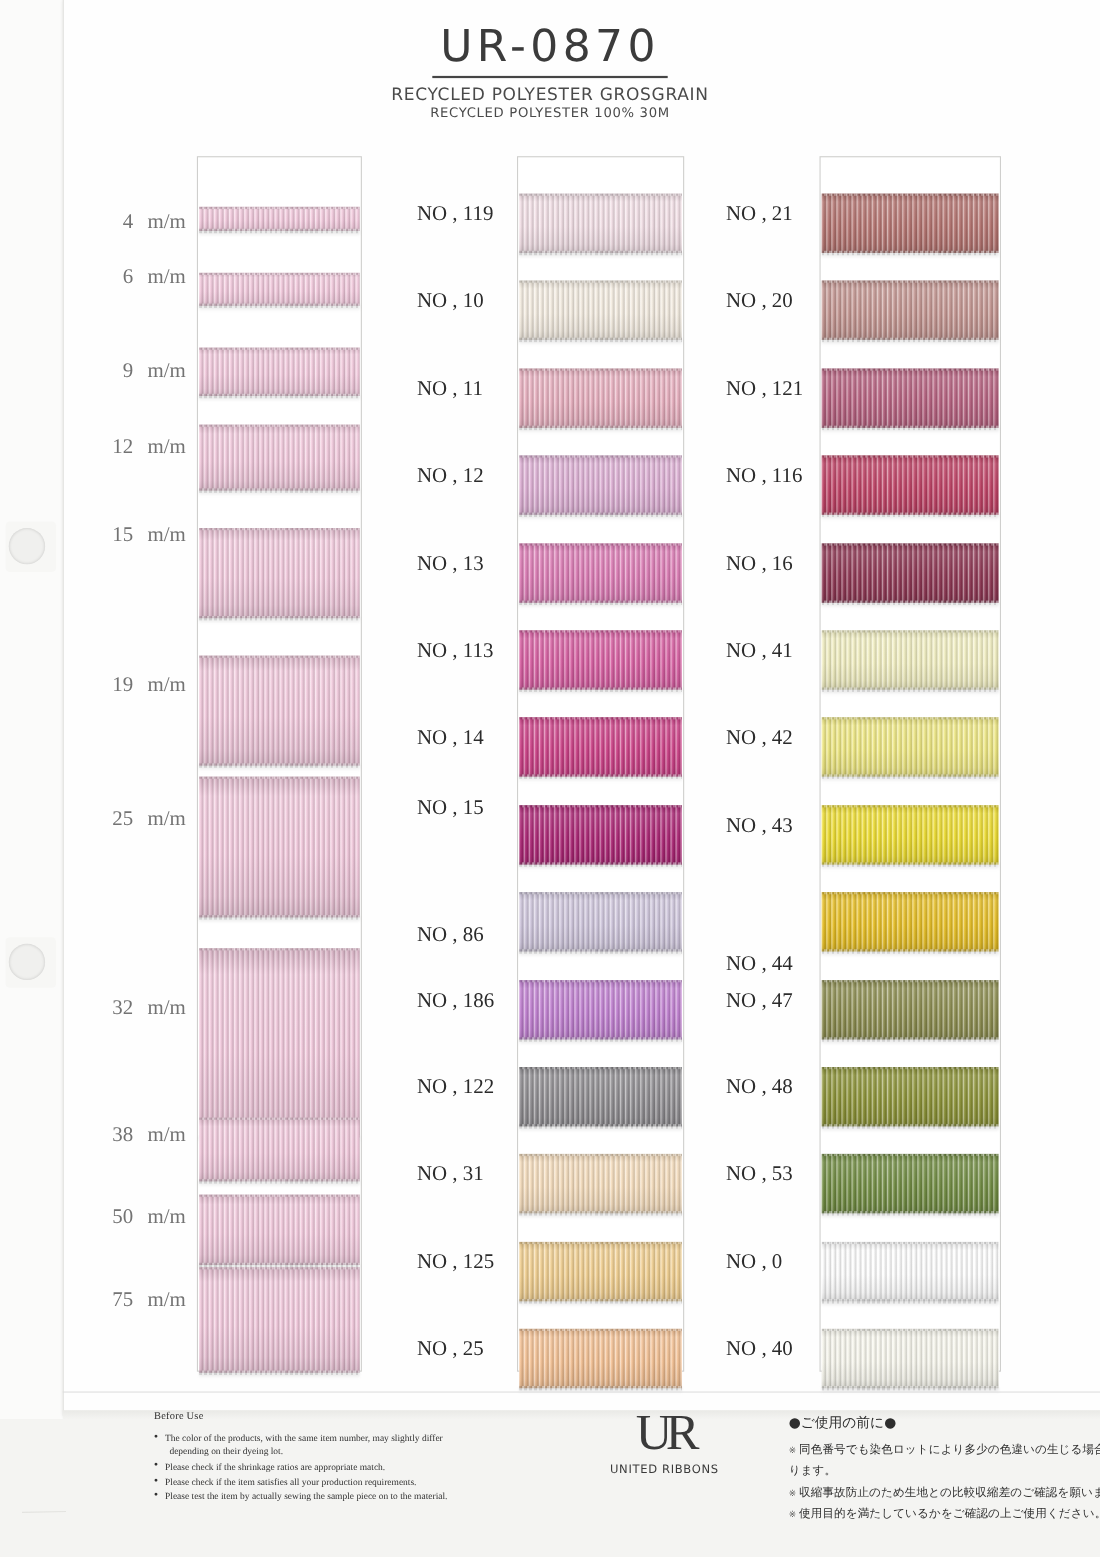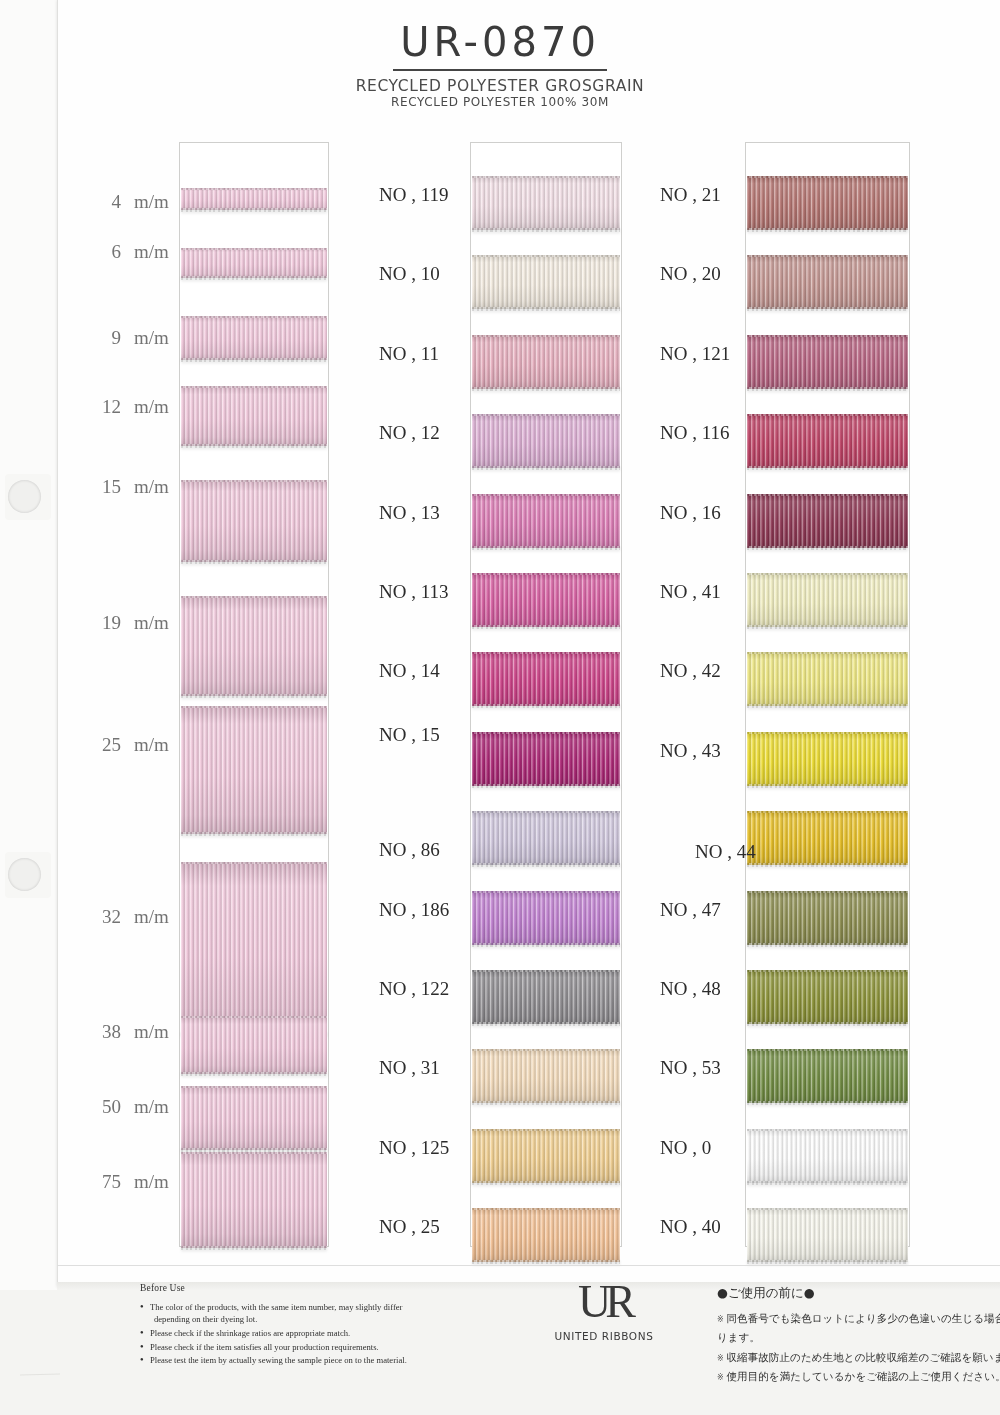--- a/index.html
+++ b/index.html
@@ -524,21 +524,21 @@
       </div>
       <div class="nlabel" style="left: 660px; top: 740px;">NO , 43</div>
       <div class="ribbon" style="left: 747px; top: 811px; width: 161px; height: 54px;">
         <div class="body" style="background:#e8bf21"></div>
         <div class="rib-tex"></div>
         <div class="rib-shade"></div>
         <div class="rib-edge-top"></div>
         <div class="rib-edge-bot"></div>
         <div class="rib-drop"></div>
       </div>
-      <div class="nlabel" style="left: 660px; top: 841px; margin-left: 35px;">NO , 44</div>
+      <div class="nlabel" style="left: 660px; top: 866px;">NO , 44</div>
       <div class="ribbon" style="left: 747px; top: 891px; width: 161px; height: 54px;">
         <div class="body" style="background:#8b8c4d"></div>
         <div class="rib-tex"></div>
         <div class="rib-shade"></div>
         <div class="rib-edge-top"></div>
         <div class="rib-edge-bot"></div>
         <div class="rib-drop"></div>
       </div>
       <div class="nlabel" style="left: 660px; top: 899px;">NO , 47</div>
       <div class="ribbon" style="left: 747px; top: 970px; width: 161px; height: 54px;">

